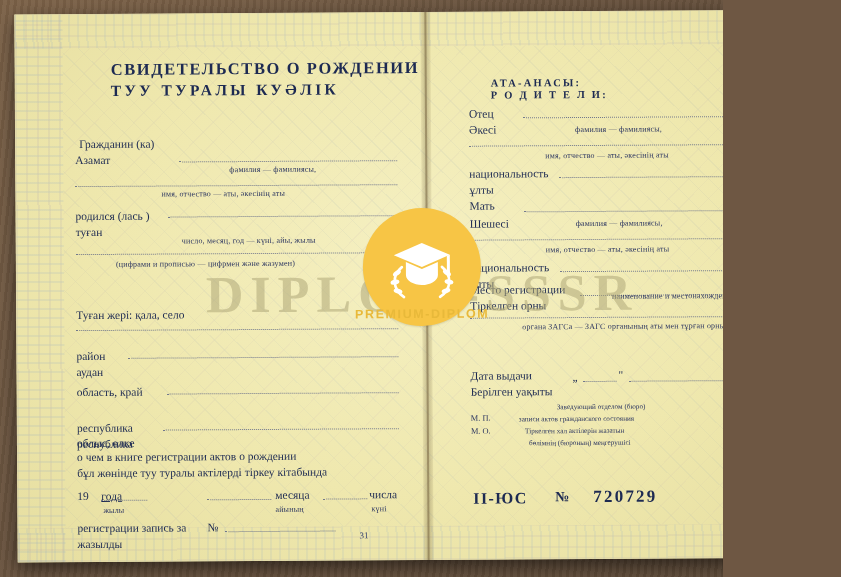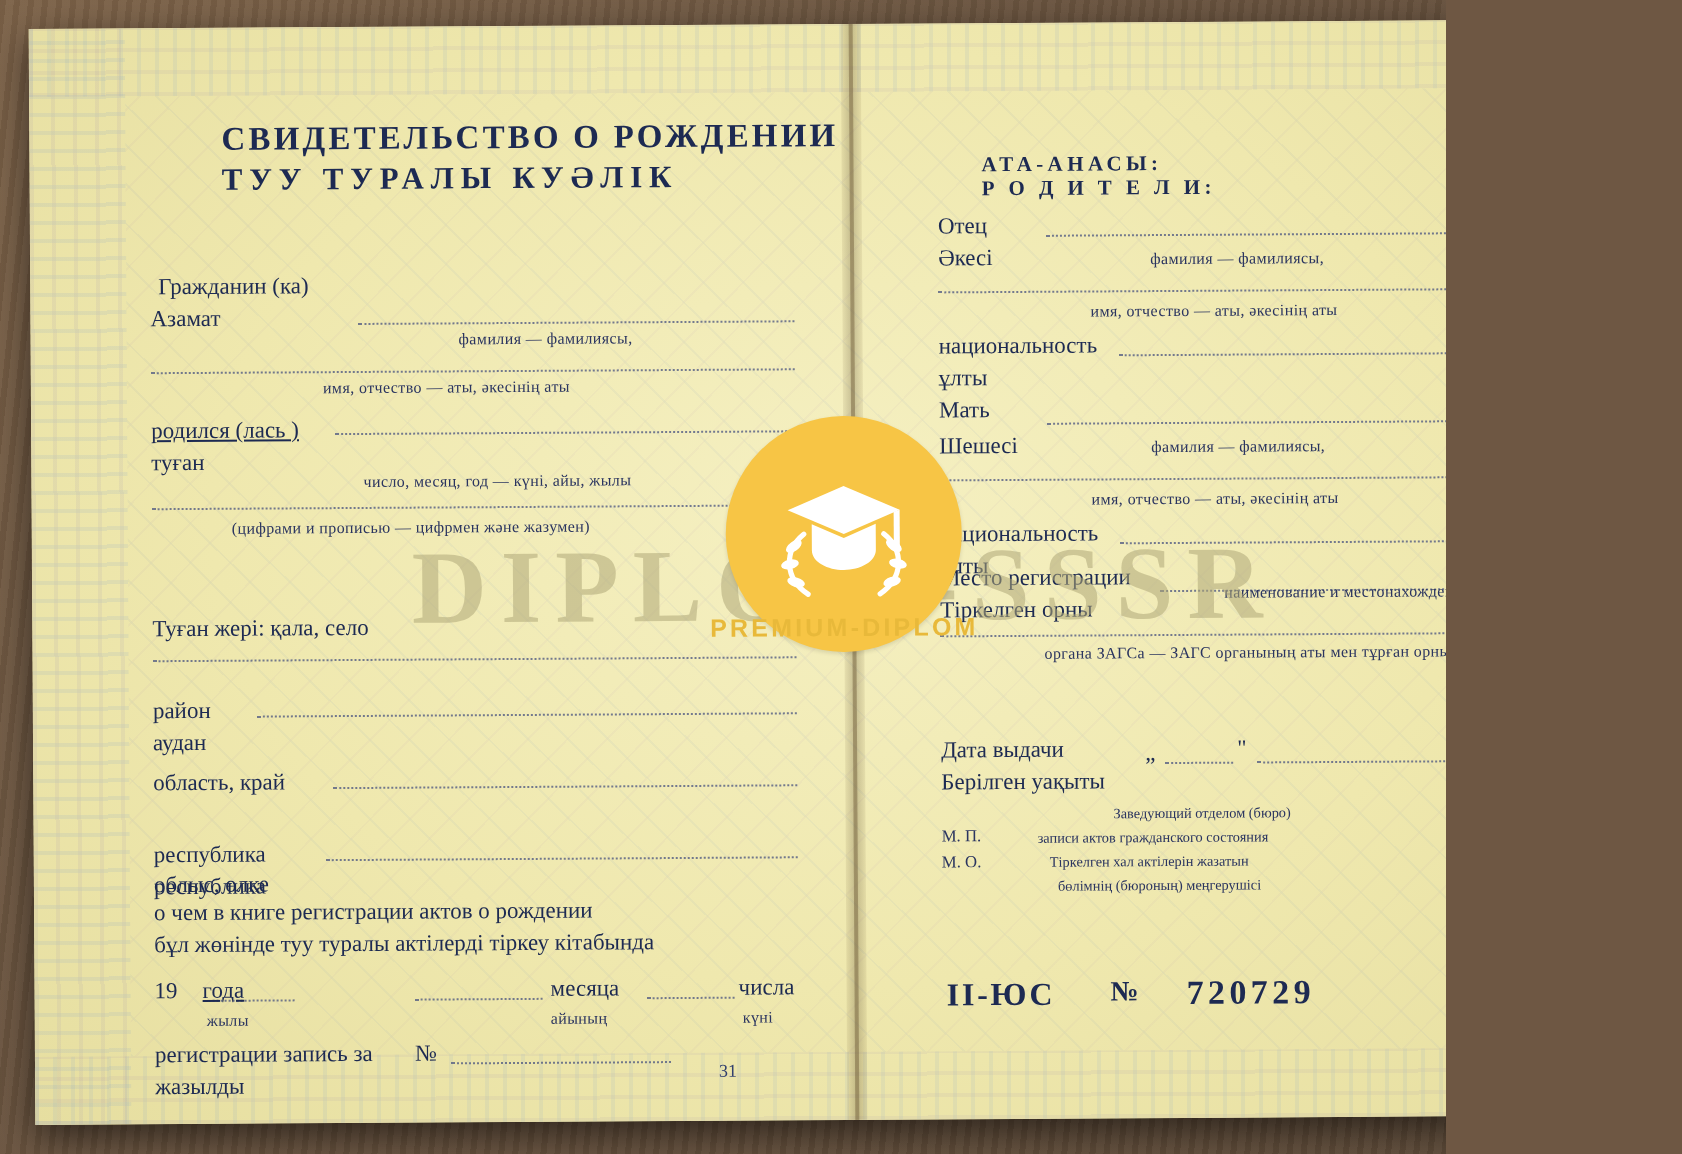--- a/index.html
+++ b/index.html
@@ -245,21 +245,21 @@
         <div class="title-kk">ТУУ ТУРАЛЫ КУӘЛІК</div>
 
         <div class="lbl" style="left:64px; top:124px;">Гражданин (ка)</div>
         <div class="lbl" style="left:60px; top:140px;">Азамат</div>
         <div class="rule" style="left:164px; top:148px; width:218px;"></div>
         <div class="lbl sm" style="left:214px; top:152px;">фамилия — фамилиясы,</div>
 
         <div class="rule" style="left:60px; top:172px; width:322px;"></div>
         <div class="lbl sm" style="left:146px; top:176px;">имя, отчество — аты, әкесінің аты</div>
 
-        <div class="lbl" style="left:60px; top:196px;text-decoration:underline;">родился (лась )</div>
+        <div class="lbl" style="left:60px; top:196px;">родился (лась )</div>
         <div class="lbl" style="left:60px; top:212px;">туған</div>
         <div class="rule" style="left:152px; top:203px; width:230px;"></div>
         <div class="lbl sm" style="left:166px; top:223px;">число, месяц, год — күні, айы, жылы</div>
 
         <div class="rule" style="left:60px; top:240px; width:322px;"></div>
         <div class="lbl sm" style="left:100px; top:246px;">(цифрами и прописью — цифрмен және жазумен)</div>
 
         <div class="lbl" style="left:60px; top:295px;">Туған жері: қала, село</div>
         <div class="rule" style="left:60px; top:316px; width:322px;"></div>
 

